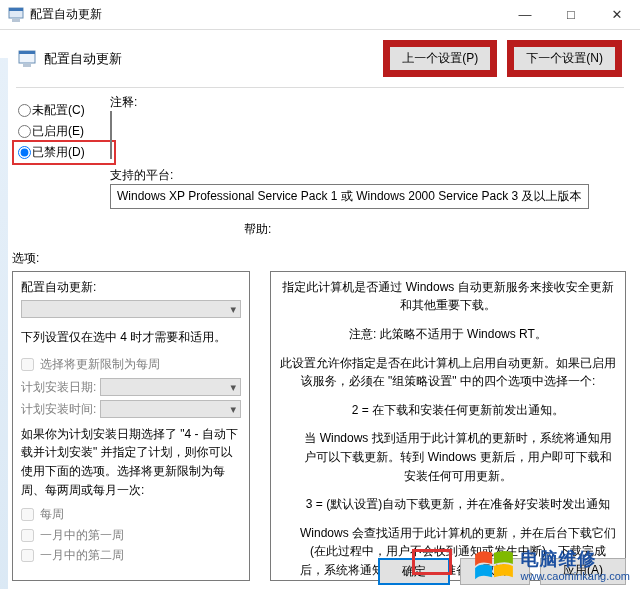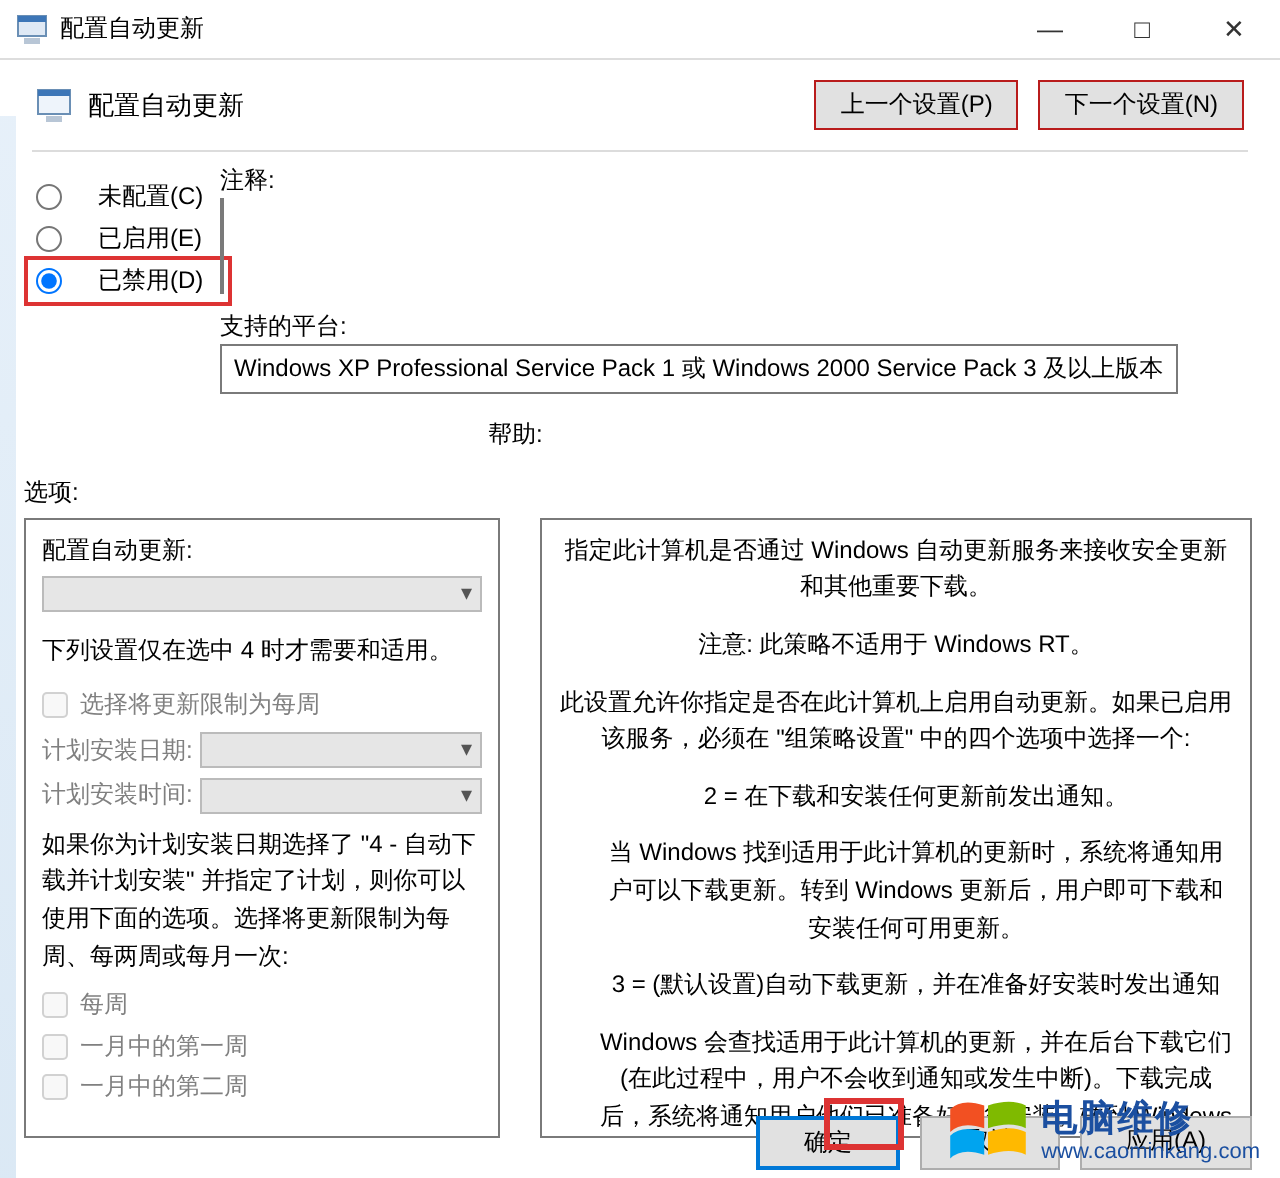--- a/index.html
+++ b/index.html
@@ -11,28 +11,28 @@
   .titlebar .icon { width: 16px; height: 16px; margin-right: 6px; display:inline-flex; align-items:center; justify-content:center; }
   .titlebar .title { flex: 1; font-size: 12px; }
   .titlebar .winbtns { display: flex; height: 100%; }
   .titlebar .winbtn { width: 46px; height: 100%; display: flex; align-items: center; justify-content: center; font-size: 13px; color: #333; }
 
   
   .header { display: flex; align-items: center; padding: 10px 18px 8px 18px; }
   .header .hicon { width: 18px; height: 18px; margin-right: 8px; display:inline-flex; align-items:center; justify-content:center; }
   .header .htitle { font-size: 13px; flex:1; }
   .header .navbtns { display:flex; gap:10px; }
-  .header .navbtn { border:1px solid #b91c1c; background:#e1e1e1; padding:3px 12px; font-size:12px; min-width:92px; text-align:center; }
+  .header .navbtn { border:7px solid #b91c1c; background:#e1e1e1; padding:3px 12px; font-size:12px; min-width:92px; text-align:center; }
 
   .hr { height:1px; background:#dcdcdc; margin: 2px 16px 0 16px; }
 
   
   .config { display:flex; padding: 4px 18px 0 18px; }
   .radios { width: 92px; padding-top:6px; }
-  .radio-row { display:flex; align-items:center; margin: 4px 0; gap:18px; }
+  .radio-row { display:flex; align-items:center; margin: 4px 0; gap:1px; }
   .radio-row input { margin:0; }
   .radio-row label { font-size:12px; }
   .highlight { border:2px solid #d33; padding:2px 4px; margin:-4px -6px; }
   .right-col { flex:1; }
   .rc-row { display:flex; align-items:flex-start; margin-bottom:6px;flex-direction:column; }
   .rc-label { width:64px; font-size:12px; padding-top:2px; }
   .rc-box { flex:1; border:1px solid #7a7a7a; min-height:48px; background:#fff; }
   .rc-platform-box { flex:1; border:1px solid #7a7a7a; background:#fff; padding:3px 6px; font-size:12px; line-height:1.4; }
 
   .sections-head { display:flex; padding: 6px 18px 4px 12px; }
@@ -43,21 +43,21 @@
   .panels { display:flex; padding: 0 14px 0 12px; gap:20px; height: 310px; }
   .panel { border:1px solid #7a7a7a; background:#fff; overflow:auto; padding:6px 8px; font-size:12px; line-height:1.55; }
   .panel-left { width: 238px; }
   .panel-right { flex:1; }
   .panel-left .ptitle { font-weight:400; margin-bottom:4px; }
   .panel-left .dropdown { height:18px; background:#e6e6e6; border:1px solid #bbb; margin-bottom:10px; position:relative; }
   .panel-left .dropdown::after { content:"▾"; position:absolute; right:4px; top:0; color:#555; font-size:11px; }
   .panel-left .note { margin: 4px 0 8px 0; }
   .chk-row { display:flex; align-items:center; gap:6px; margin:2px 0; color:#808080; }
   .chk-row input { margin:0; }
-  .combo-row { display:flex; align-items:flex-end; margin:4px 0; gap:4px; }
+  .combo-row { display:flex; align-items:flex-start; margin:4px 0; gap:4px; }
   .combo-row .combo-label { color:#808080; white-space:nowrap; }
   .combo-row .combo { flex:1; height:18px; background:#e6e6e6; border:1px solid #bbb; position:relative; }
   .combo-row .combo::after { content:"▾"; position:absolute; right:4px; top:0; color:#555; font-size:11px; }
   .panel-left .para { margin:6px 0; }
 
   .panel-right p { margin: 0 0 10px 0; text-align: center; }
   .indent { padding-left: 20px; }
 
   
   .footer { position:absolute; bottom:4px; right:14px; display:flex; gap:10px;padding-left:16px; }

